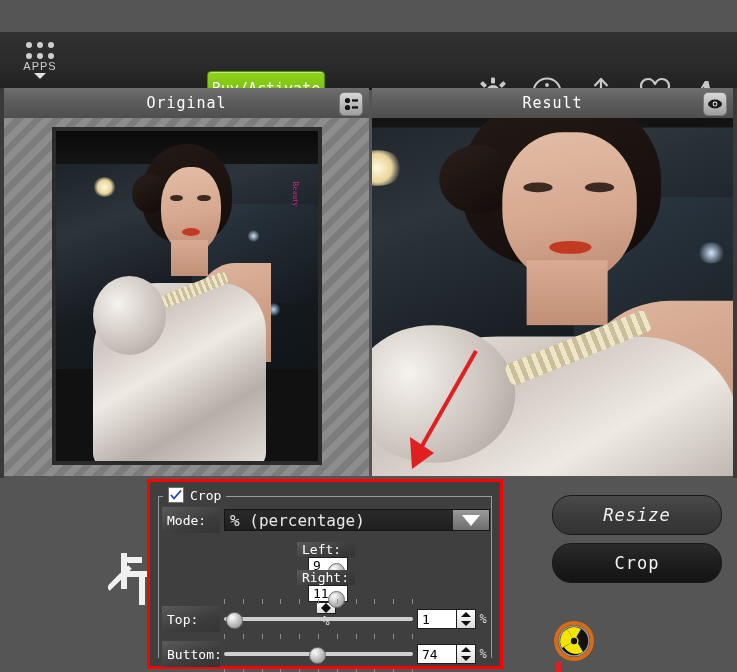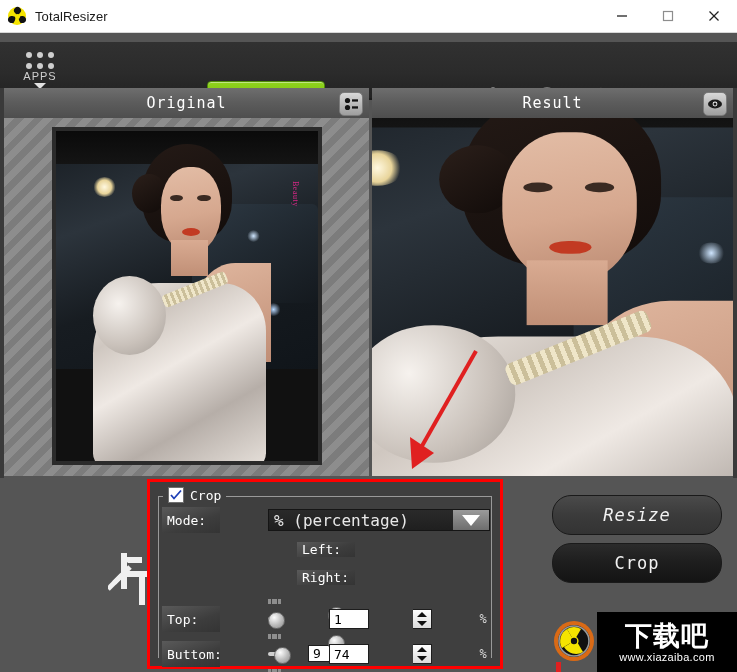--- a/index.html
+++ b/index.html
@@ -37,21 +37,20 @@
     width:46px;height:32px;display:flex;align-items:center;justify-content:center;
     font-family:"Liberation Sans",sans-serif;font-size:13px;color:#222;
   }
   .win-btn svg{display:block;}
 
   
   .toolbar{
     position:absolute;left:0;top:32px;width:737px;height:56px;
     background:linear-gradient(180deg,#313131 0%,#2b2b2b 55%,#222 100%);
     border-bottom:2px solid #1b1b1b;
-    margin-top:10px;
   }
   .apps{
     position:absolute;left:12px;top:4px;width:56px;height:48px;
     display:flex;flex-direction:column;align-items:center;justify-content:center;
   }
   .apps .grid{display:grid;grid-template-columns:repeat(3,6px);grid-gap:5px;margin-bottom:2px;}
   .apps .grid i{width:6px;height:6px;border-radius:50%;background:#cfcfcf;display:block;}
   .apps .lbl{font-family:"Liberation Sans",sans-serif;font-size:11px;color:#cfcfcf;letter-spacing:1px;line-height:11px;}
   .apps .caret{width:0;height:0;border-left:6px solid transparent;border-right:6px solid transparent;border-top:6px solid #e2e2e2;margin-top:1px;}
 
@@ -149,21 +148,21 @@
   .grpline::before{content:"";position:absolute;left:0;top:0;width:1px;height:162px;background:#9a9a9a;}
   .grpline::after{content:"";position:absolute;right:0;top:0;width:1px;height:162px;background:#9a9a9a;}
   .crop-check{
     position:absolute;left:13px;top:5px;display:flex;align-items:center;gap:6px;
     background:#3f3f3f;padding:0 5px;cursor:pointer;
   }
   .cb{width:14px;height:14px;background:#fff;border:1px solid #6f6f6f;position:relative;}
   .cb svg{position:absolute;left:1px;top:1px;}
   .crop-check span{font-family:"DejaVu Sans Mono",monospace;font-size:13px;color:#fff;}
 
-  .row{position:absolute;left:12px;right:10px;height:28px;display:flex;align-items:center;gap:44px;}
+  .row{position:absolute;left:12px;right:10px;height:28px;display:flex;align-items:center;}
   .rowlbl{
     width:58px;height:26px;display:flex;align-items:center;padding-left:5px;
     font-family:"DejaVu Sans Mono",monospace;font-size:13px;color:#fff;
     background:linear-gradient(160deg,#5a5a5a,#3d3d3d 60%,#343434);
     box-sizing:border-box;
   }
   .modesel{
     flex:1;height:22px;margin-left:4px;display:flex;align-items:center;
     background:linear-gradient(180deg,#2a2a2a,#1f1f1f);
     border:1px solid #151515;box-sizing:border-box;cursor:pointer;position:relative;
@@ -224,48 +223,20 @@
   .wm-url{font-family:"Liberation Sans",sans-serif;font-size:11px;color:#fff;letter-spacing:.3px;}
 
   .edgeL{position:absolute;left:0;top:88px;width:4px;height:390px;background:#3a3a3a;}
   .edgeR{position:absolute;right:0;top:88px;width:4px;height:390px;background:#3a3a3a;}
 </style>
 </head>
 <body>
 
 <div class="app">
 
-  <div class="titlebar">
-    <div class="tb-icon">
-      <div class="rad"></div>
-        <div class="b1"></div>
-        <div class="b2"></div>
-        <div class="b3"></div>
-        <div class="cen"></div>
-    </div>
-    <div class="tb-title">TotalResizer</div>
-    <div class="win-btns">
-      <div class="win-btn">
-        <svg width="14" height="14" viewBox="0 0 14 14">
-            <line x1="2" y1="7" x2="12" y2="7" stroke="#222" stroke-width="1.3"></line>
-          </svg>
-      </div>
-      <div class="win-btn">
-        <svg width="14" height="14" viewBox="0 0 14 14">
-            <rect x="2.5" y="2.5" width="9" height="9" fill="none" stroke="#8d8d8d" stroke-width="1.2"></rect>
-          </svg>
-      </div>
-      <div class="win-btn">
-        <svg width="14" height="14" viewBox="0 0 14 14">
-            <line x1="2.5" y1="2.5" x2="11.5" y2="11.5" stroke="#222" stroke-width="1.3"></line>
-            <line x1="11.5" y1="2.5" x2="2.5" y2="11.5" stroke="#222" stroke-width="1.3"></line>
-          </svg>
-      </div>
-    </div>
-  </div>
 
   <div class="toolbar">
     <div class="apps">
       <div class="grid">
         <i></i>
           <i></i>
           <i></i>
           <i></i>
           <i></i>
           <i></i>
@@ -623,18 +594,14 @@
         <path d="M21 21 L14 9 A14 14 0 0 1 28 9 Z"></path>
         <path d="M21 21 L9 28 A14 14 0 0 1 14 9 Z"></path>
         <path d="M21 21 L28 33 A14 14 0 0 1 9 28 Z" transform="translate(2,-1)"></path>
       </g>
       <circle cx="21" cy="21" r="4.6" fill="#f5e400"></circle>
       <circle cx="21" cy="21" r="3.2" fill="#111"></circle>
     </svg>
   </div>
   <div class="redtick"></div>
 
-  <div class="watermark">
-    <div class="wm-cn">下载吧</div>
-    <div class="wm-url">www.xiazaiba.com</div>
-  </div>
 
 </div>
 
 </body></html>

